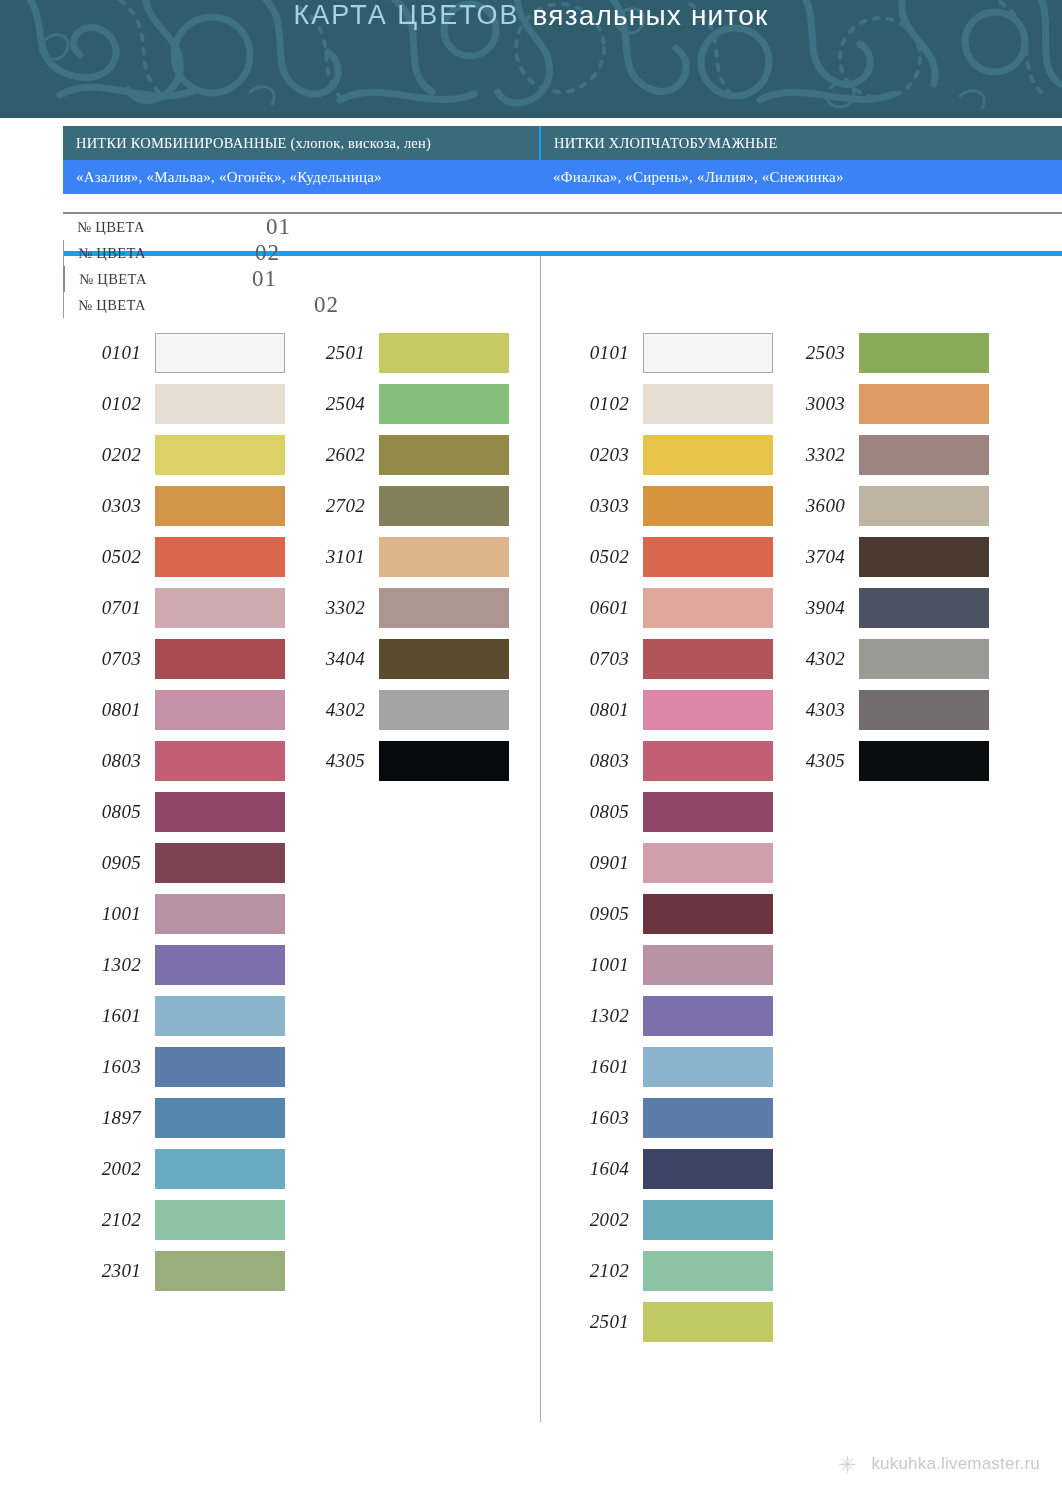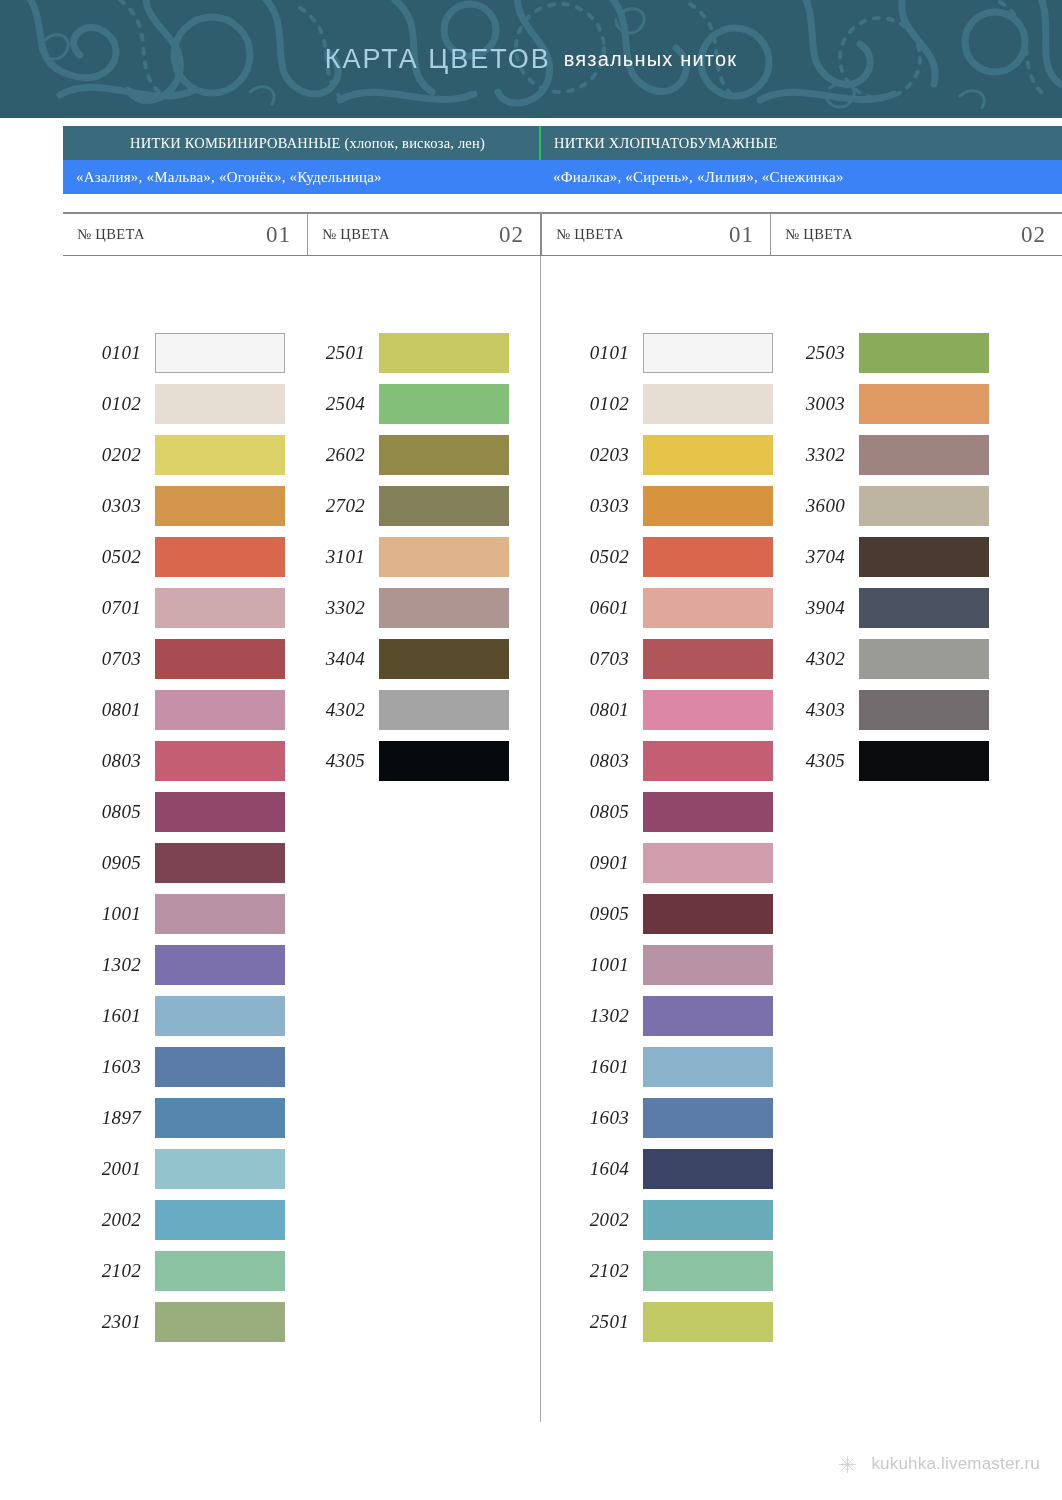--- a/index.html
+++ b/index.html
@@ -30,35 +30,35 @@
     width: 1062px;
     height: 118px;
     opacity: 1;
   }
   .banner-title {
     position: absolute;
     left: 0; top: 0;
     width: 1062px;
     height: 118px;
     display: flex;
-    align-items: center;
+    align-items: flex-start;
     justify-content: center;
     gap: 13px;
     letter-spacing: 1.2px;
   }
   .title-main {
     font-family: "Liberation Sans", sans-serif;
     font-size: 27px;
     font-weight: 400;
     color: #a9cfe2;
     letter-spacing: 2px;
   }
   .title-sub {
     font-family: "Liberation Sans", sans-serif;
-    font-size: 20px;
+    font-size: 28px;
     font-weight: 400;
     color: #ffffff;
     letter-spacing: 1.2px;
   }
 
   
   .band-row {
     position: absolute;
     left: 63px;
     width: 999px;
@@ -71,21 +71,21 @@
     display: flex;
     align-items: center;
     box-sizing: border-box;
     padding-left: 13px;
   }
   .band-teal { background: #3a6b7d; color: #ffffff; }
   .band-gray { background: #3b82f6; color: #ffffff; }
 
   .band-left  { width: 477px; }
   .band-right { width: 522px; }
-  .band-teal.band-left { border-right: 2px solid #22c55e; width: 479px; justify-content: center; }
+  .band-teal.band-left { border-right: 2px solid #0ea5e9; width: 479px; }
 
   .band-title-text {
     font-family: "Liberation Serif", serif;
     font-size: 14.5px;
     letter-spacing: 0.2px;
     white-space: nowrap;
   }
   .band-sub-text {
     font-family: "Liberation Serif", serif;
     font-size: 15px;
@@ -94,23 +94,24 @@
   }
 
   
   .colhead-wrap {
     position: absolute;
     left: 63px;
     top: 212px;
     width: 999px;
     height: 44px;
     border-top: 2px solid #8b8b8b;
-    border-bottom: 1px solid #0ea5e9;
+    border-bottom: 5px solid #0ea5e9;
     box-sizing: border-box;
     display: flex;
+    flex-direction: column;
   }
   .colhead {
     position: relative;
     display: flex;
     align-items: center;
     box-sizing: border-box;
     padding-left: 14px;
     padding-right: 16px;
   }
   .colhead + .colhead { border-left: 1px solid #9a9a9a; }
@@ -346,24 +347,20 @@
     </div>
     <div class="swatch-row">
       <span class="swatch-code">1603</span>
       <div class="swatch-chip" style="background: rgb(92, 124, 168);"></div>
     </div>
     <div class="swatch-row">
       <span class="swatch-code">1897</span>
       <div class="swatch-chip" style="background: rgb(84, 135, 171);"></div>
     </div>
     <div class="swatch-row">
-      <span class="swatch-code">2001</span>
-      <div class="swatch-chip" style="background: rgb(147, 196, 203);"></div>
-    </div>
-    <div class="swatch-row">
       <span class="swatch-code">2002</span>
       <div class="swatch-chip" style="background: rgb(106, 171, 196);"></div>
     </div>
     <div class="swatch-row">
       <span class="swatch-code">2102</span>
       <div class="swatch-chip" style="background: rgb(140, 195, 163);"></div>
     </div>
     <div class="swatch-row">
       <span class="swatch-code">2301</span>
       <div class="swatch-chip" style="background: rgb(154, 173, 124);"></div>

